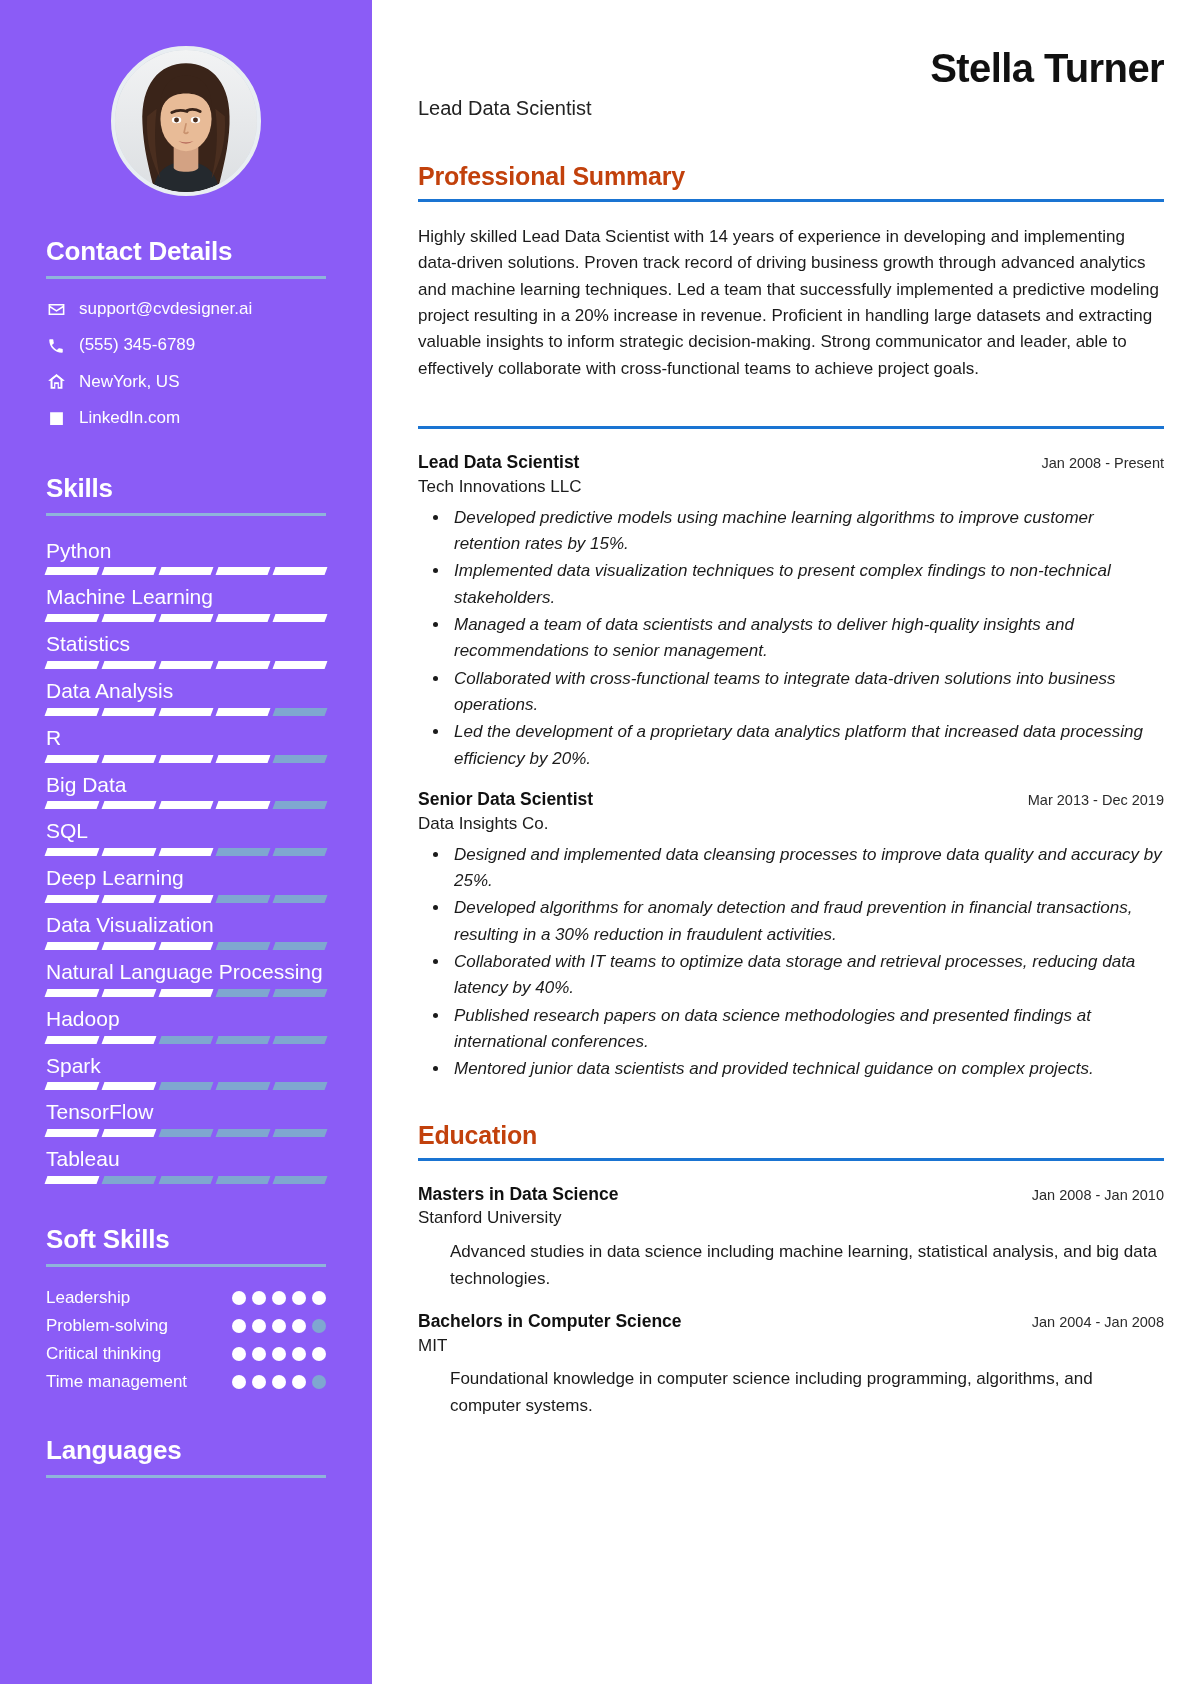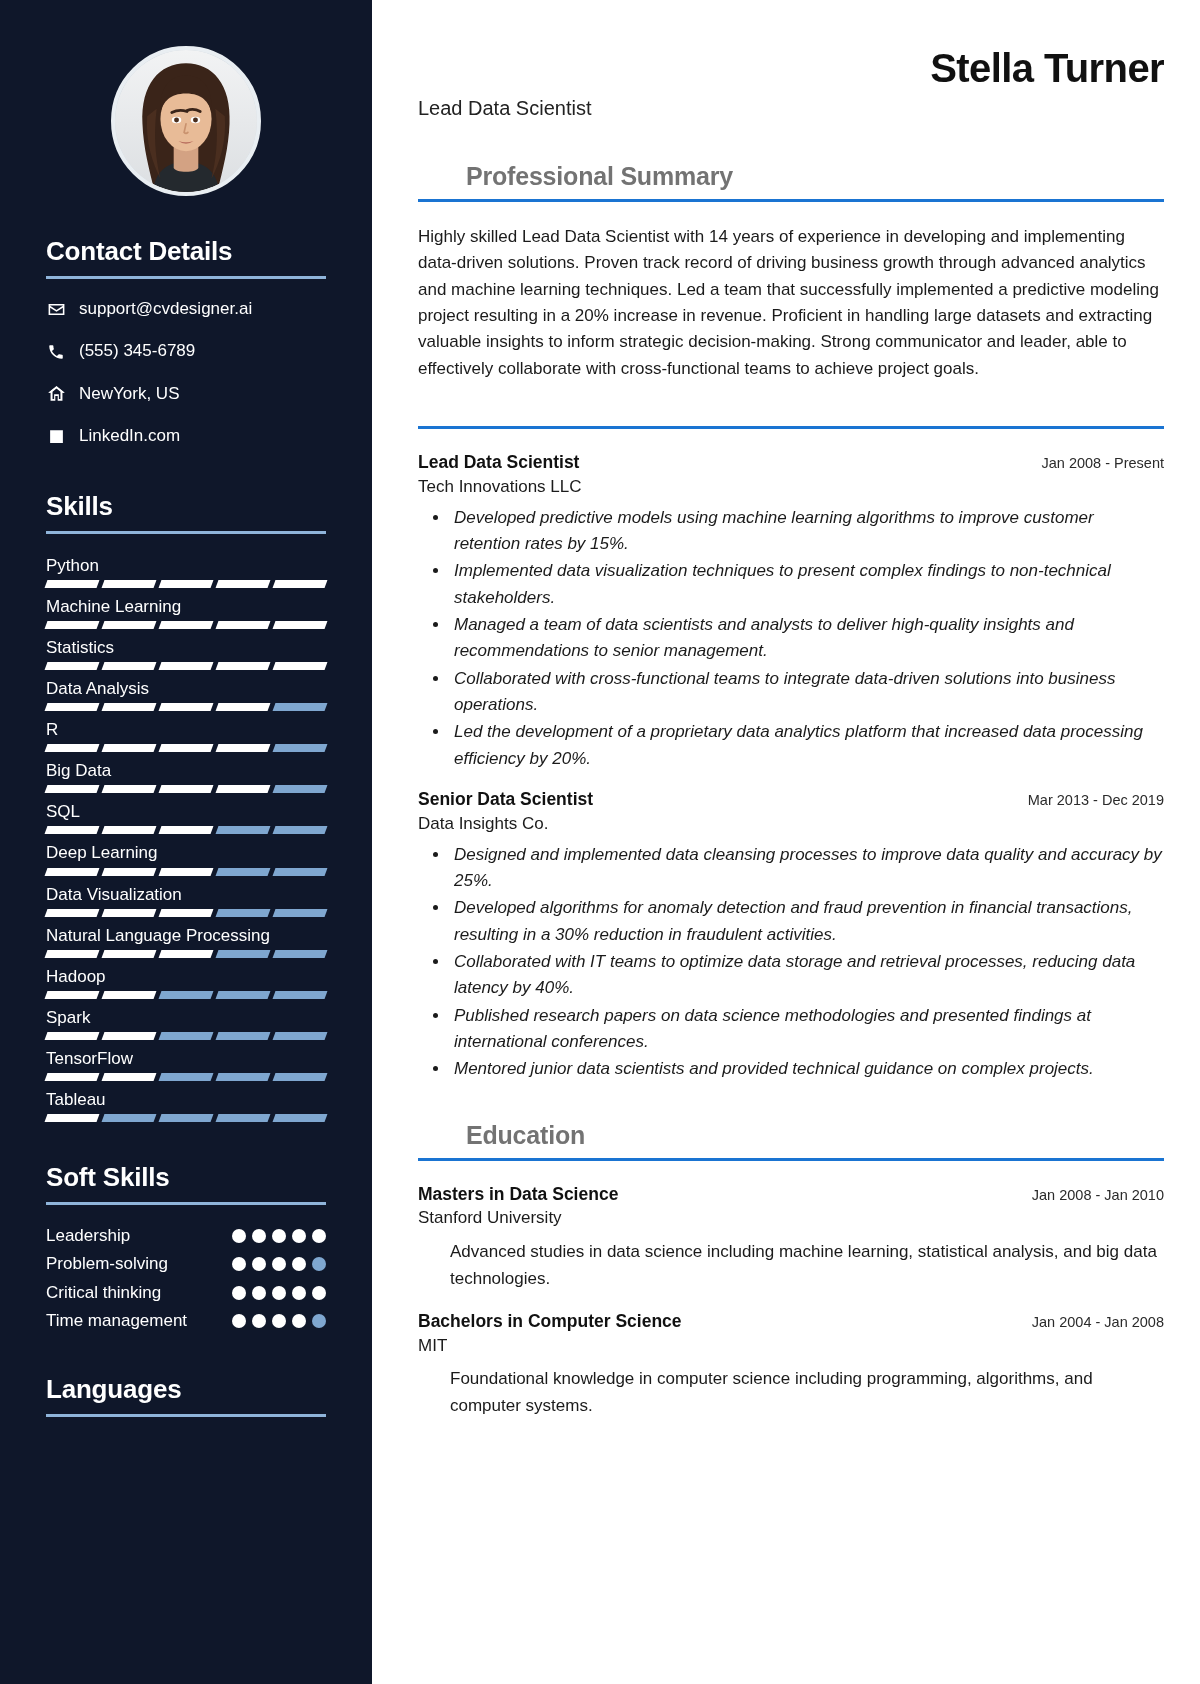--- a/index.html
+++ b/index.html
@@ -14,21 +14,21 @@
     width: 1200px;
     height: 1684px;
     display: flex;
     background: #ffffff;
   }
 
   
   .sidebar {
     width: 372px;
     min-width: 372px;
-    background: #0f172a;
+    background: #8b5cf6;
     color: #ffffff;
     padding: 0 46px;
     position: relative;
     overflow: hidden;
   }
   .avatar-wrap {
     display: flex;
     justify-content: center;
     padding-top: 46px;
     padding-bottom: 10px;
@@ -52,42 +52,42 @@
     margin-bottom: 9px;
   }
   .side-rule {
     height: 3px;
     background: #8fb4da;
     margin-bottom: 20px;
     width: 100%;
   }
   .sec-contact { margin-top: 30px; }
 
-  .contact-list { display: flex; flex-direction: column; gap: 22px; }
+  .contact-list { display: flex; flex-direction: column; gap: 16px; }
   .contact-row {
     display: flex;
     align-items: center;
     gap: 13px;
     font-size: 17px;
     line-height: 1.2;
     color: #ffffff;
   }
   .cicon {
     width: 20px;
     min-width: 20px;
     display: flex;
     align-items: center;
     justify-content: center;
   }
   .cicon svg { fill: #ffffff; display: block; }
 
   .sec-skills { margin-top: 44px; }
   .skill-row { margin-bottom: 1px; }
   .skill-name {
-    font-size: 17px;
+    font-size: 21px;
     line-height: 1.42;
     color: #ffffff;
     margin-bottom: 2px;
     white-space: nowrap;
   }
   .skill-bar {
     display: flex;
     gap: 5px;
     margin-bottom: 7px;
   }
@@ -143,24 +143,23 @@
   .job-title {
     font-size: 20px;
     color: #222222;
     margin-top: 6px;
     line-height: 1.2;
   }
   .main-section { margin-top: 42px; }
   .main-heading {
     font-size: 25px;
     font-weight: bold;
-    color: #737373;
+    color: #c2410c;
     letter-spacing: -0.2px;
     margin-bottom: 8px;
-    margin-left: 48px;
   }
   .main-rule {
     height: 3px;
     background: #1a74d2;
     margin-bottom: 22px;
   }
   .summary {
     font-size: 17px;
     line-height: 1.55;
     color: #1b1b1b;

